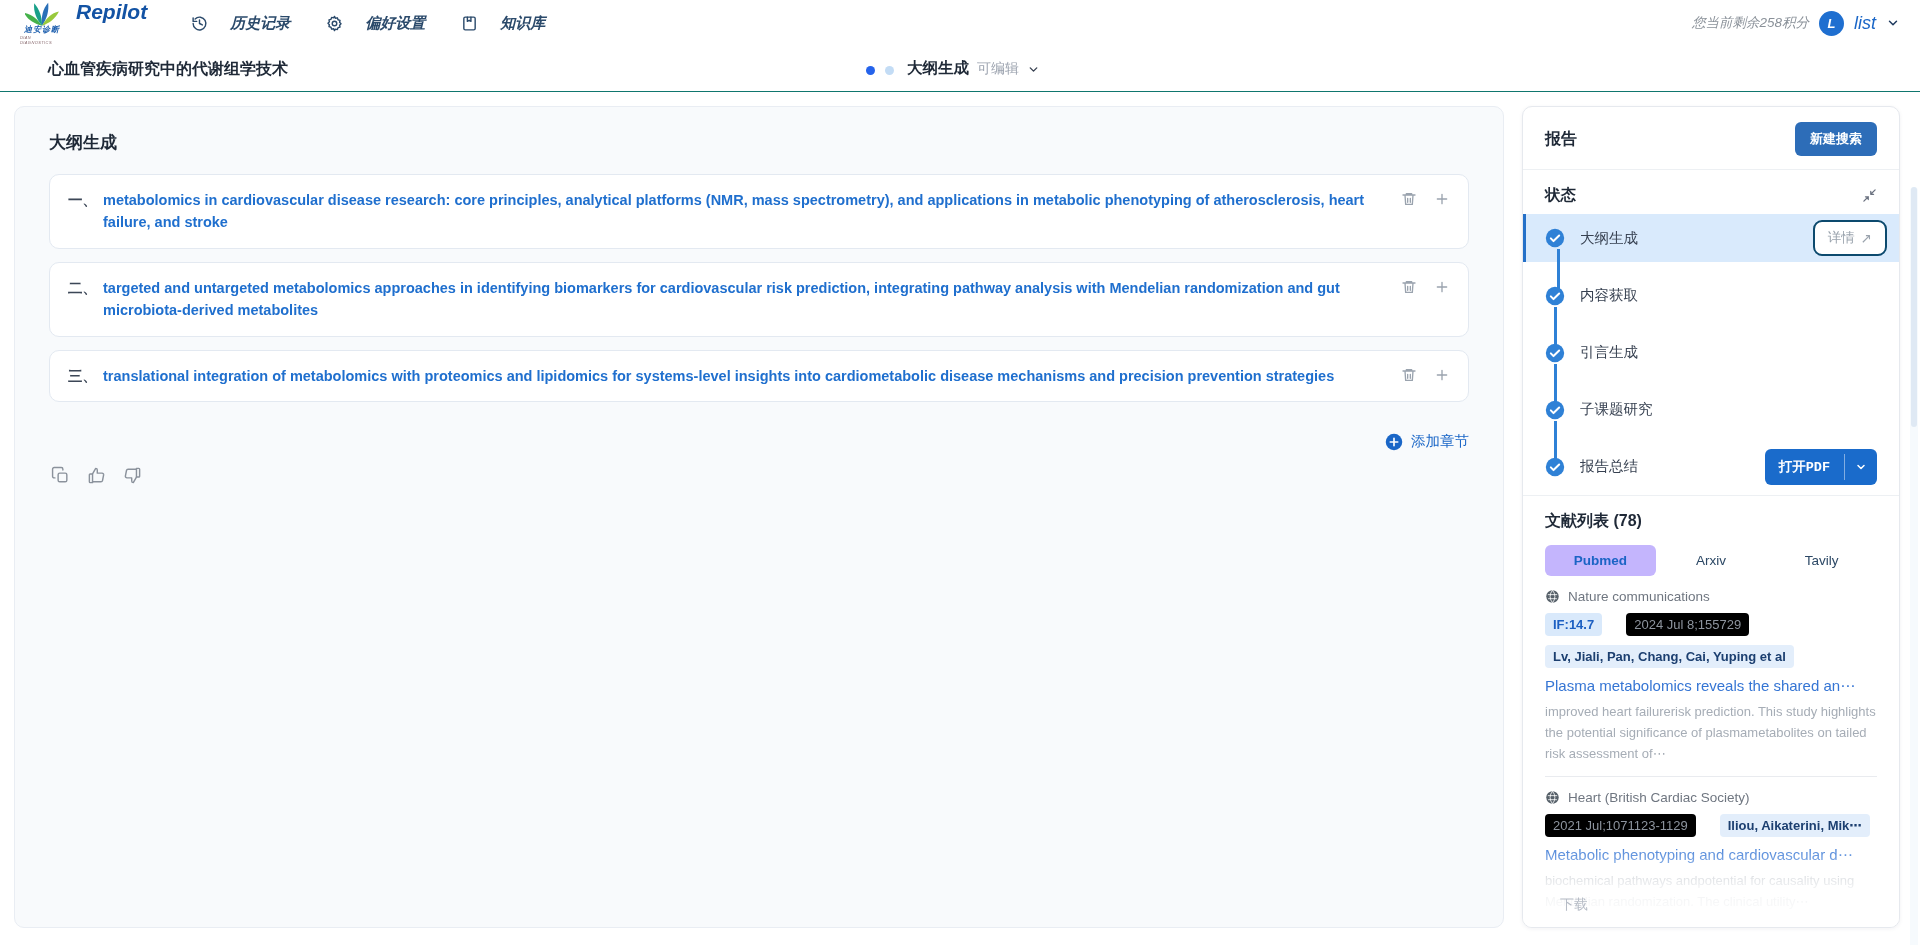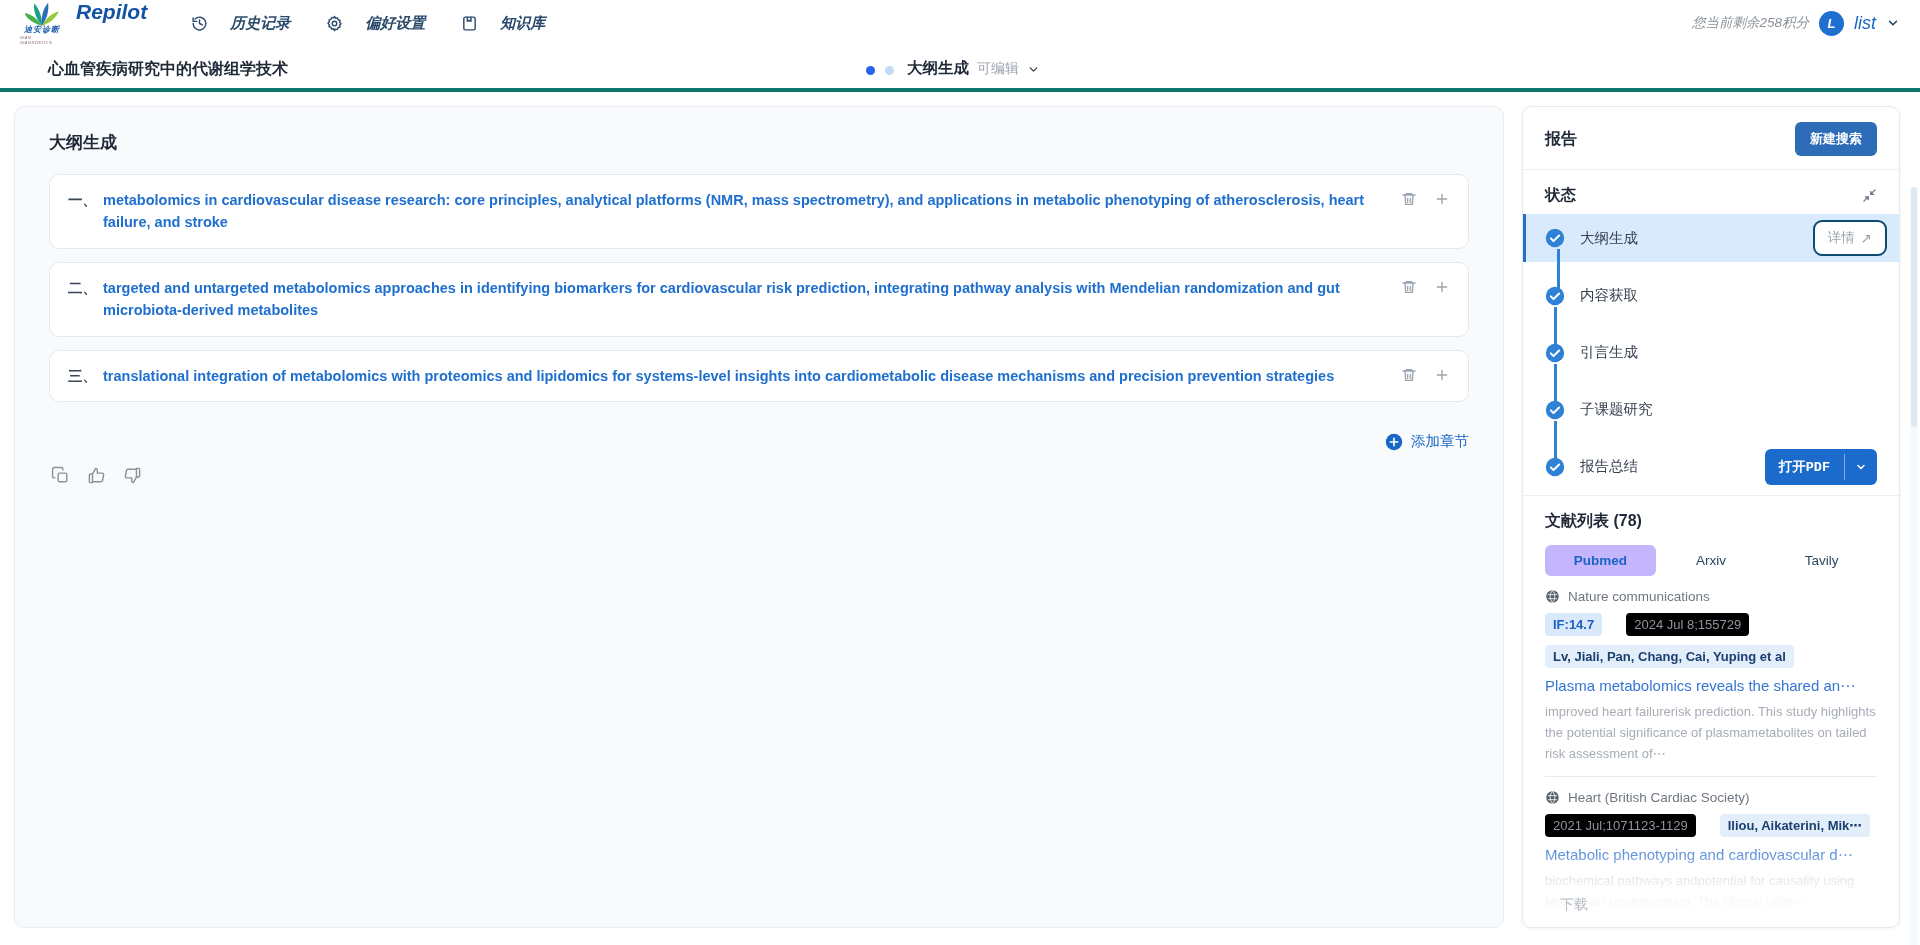--- a/index.html
+++ b/index.html
@@ -19,21 +19,21 @@
     color:#2b4a6b; cursor:pointer; }
   .nav-item svg { width:17px; height:17px; color:#2b4a6b; }
   .top-right { margin-left:auto; display:flex; align-items:center; gap:10px; }
   .credits { font-size:13.5px; color:#8a9199; }
   .avatar { width:25px; height:25px; border-radius:50%; background:#1f6fd0; color:#fff;
     font-size:13px; font-weight:bold; display:flex; align-items:center; justify-content:center; }
   .username { font-size:18px; color:#1a66c7; }
   .top-right .chev { width:14px; height:14px; color:#1e3a5f; }
 
   
-  .subheader { position:relative; height:46px; border-bottom:4px solid #0f766e; background:#fff; }
+  .subheader { position:relative; height:46px; border-bottom:1px solid #0f766e; background:#fff; }
   .doc-title { position:absolute; left:48px; top:13px; font-size:16px; font-weight:bold; color:#1f2937; }
   .pager { position:absolute; left:866px; top:20px; display:flex; gap:10px; align-items:center; }
   .dot { width:9px; height:9px; border-radius:50%; }
   .dot.active { background:#2563eb; }
   .dot.idle { background:#c3dcf5; }
   .stage { position:absolute; left:907px; top:12px; display:flex; align-items:center; gap:8px; }
   .stage-label { font-size:15.5px; font-weight:bold; color:#1f2937; }
   .stage-status { font-size:14px; color:#9ca3af; }
   .stage .chev { width:13px; height:13px; color:#374151; margin-top:2px; }
 

